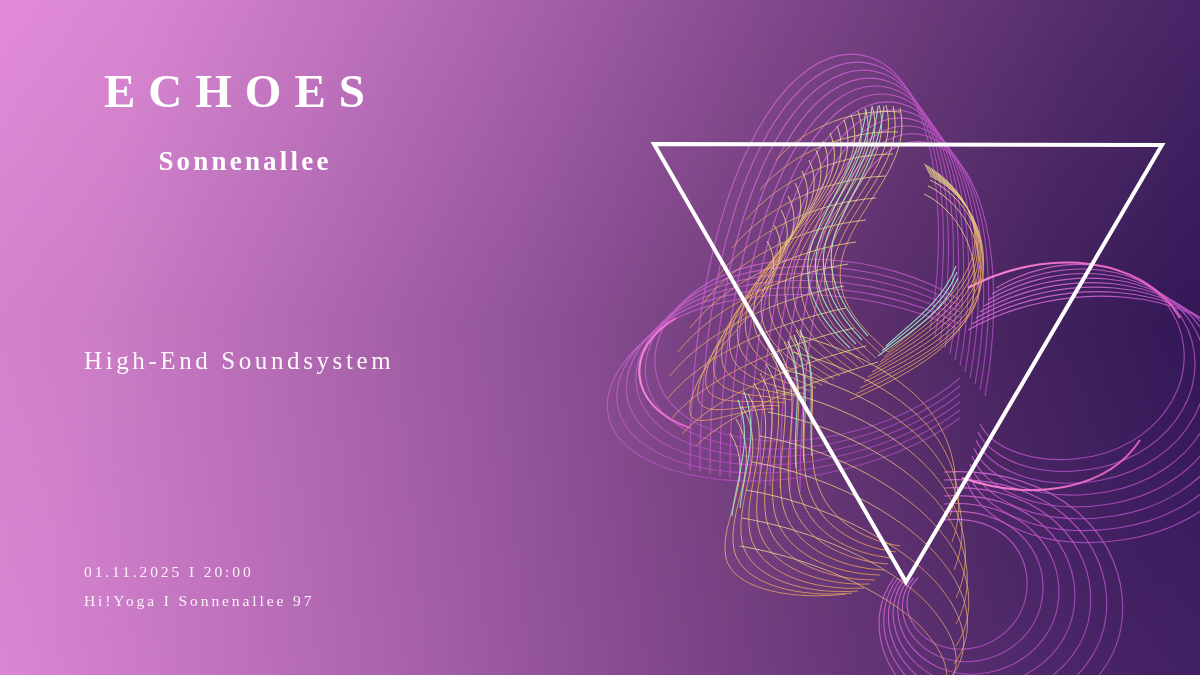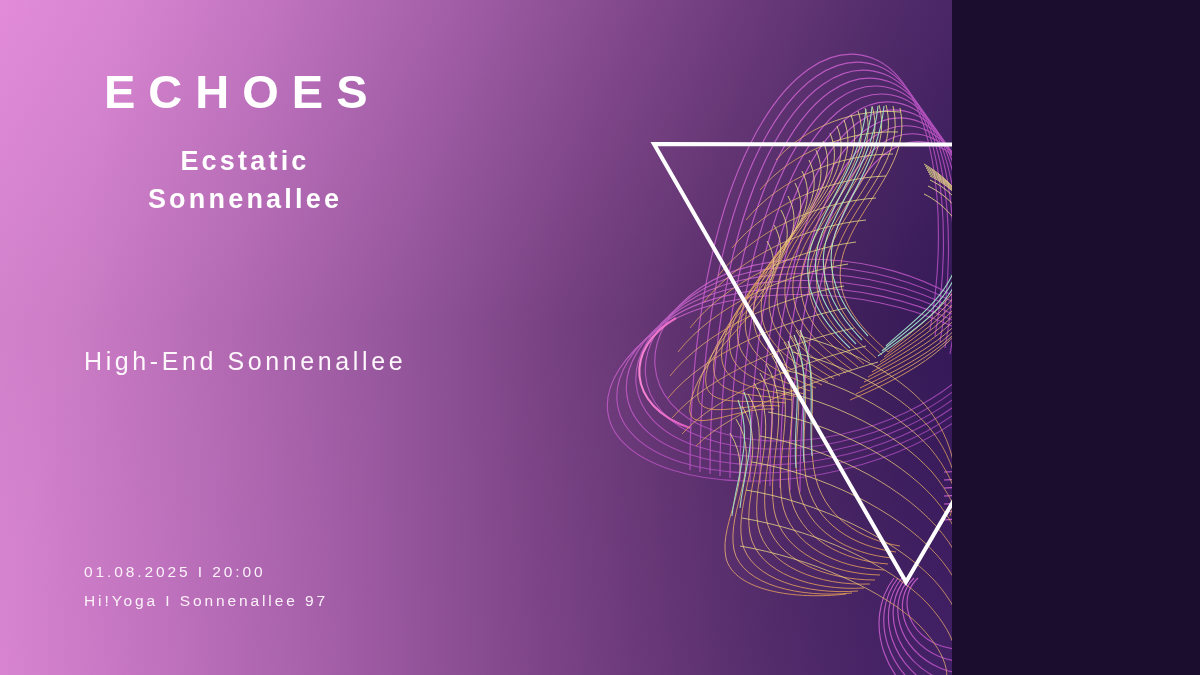--- a/index.html
+++ b/index.html
@@ -3,24 +3,24 @@
 <meta charset="utf-8">
 <title>Echoes Ecstatic DanceJourney</title>
 <style>
   html, body {
     margin: 0;
     padding: 0;
     background: #1a0d2e;
   }
   #flyer {
     position: relative;
-    width: 952px;
+    width: 1200px;
     height: 675px;
     overflow: hidden;
-    font-family: Liberation Sans, sans-serif;
+    font-family: Liberation Serif, serif;
     background: linear-gradient(100deg,
         #e08ad8 0%,
         #d583cf 11%,
         #bb6fbb 26%,
         #9c5aa3 42%,
         #7c4487 57%,
         #5e3170 71%,
         #452361 83%,
         #371a5b 93%,
         #32165a 100%);
@@ -296,27 +296,26 @@
 
       <polygon points="654,144 1162,145 906,582" fill="none" stroke="#ffffff" stroke-width="4" stroke-linejoin="miter"></polygon>
     </g>
   </svg>
 
   <div class="text-col">
 
     <div class="title">ECHOES</div>
 
     <div class="subtitle-block">
-      <div class="subtitle-1">Ecstatic</div>
       <div class="subtitle-2">Sonnenallee</div>
     </div>
 
     <div class="features">
-      <div class="feature-line">High-End Sonnenallee</div>
+      <div class="feature-line">High-End Soundsystem</div>
     </div>
 
     <div class="details">
-      <div class="detail-line">01.08.2025 I 20:00</div>
+      <div class="detail-line">01.11.2025 I 20:00</div>
       <div class="detail-line">Hi!Yoga I Sonnenallee 97</div>
     </div>
 
   </div>
 </div>
 
 </body></html>

